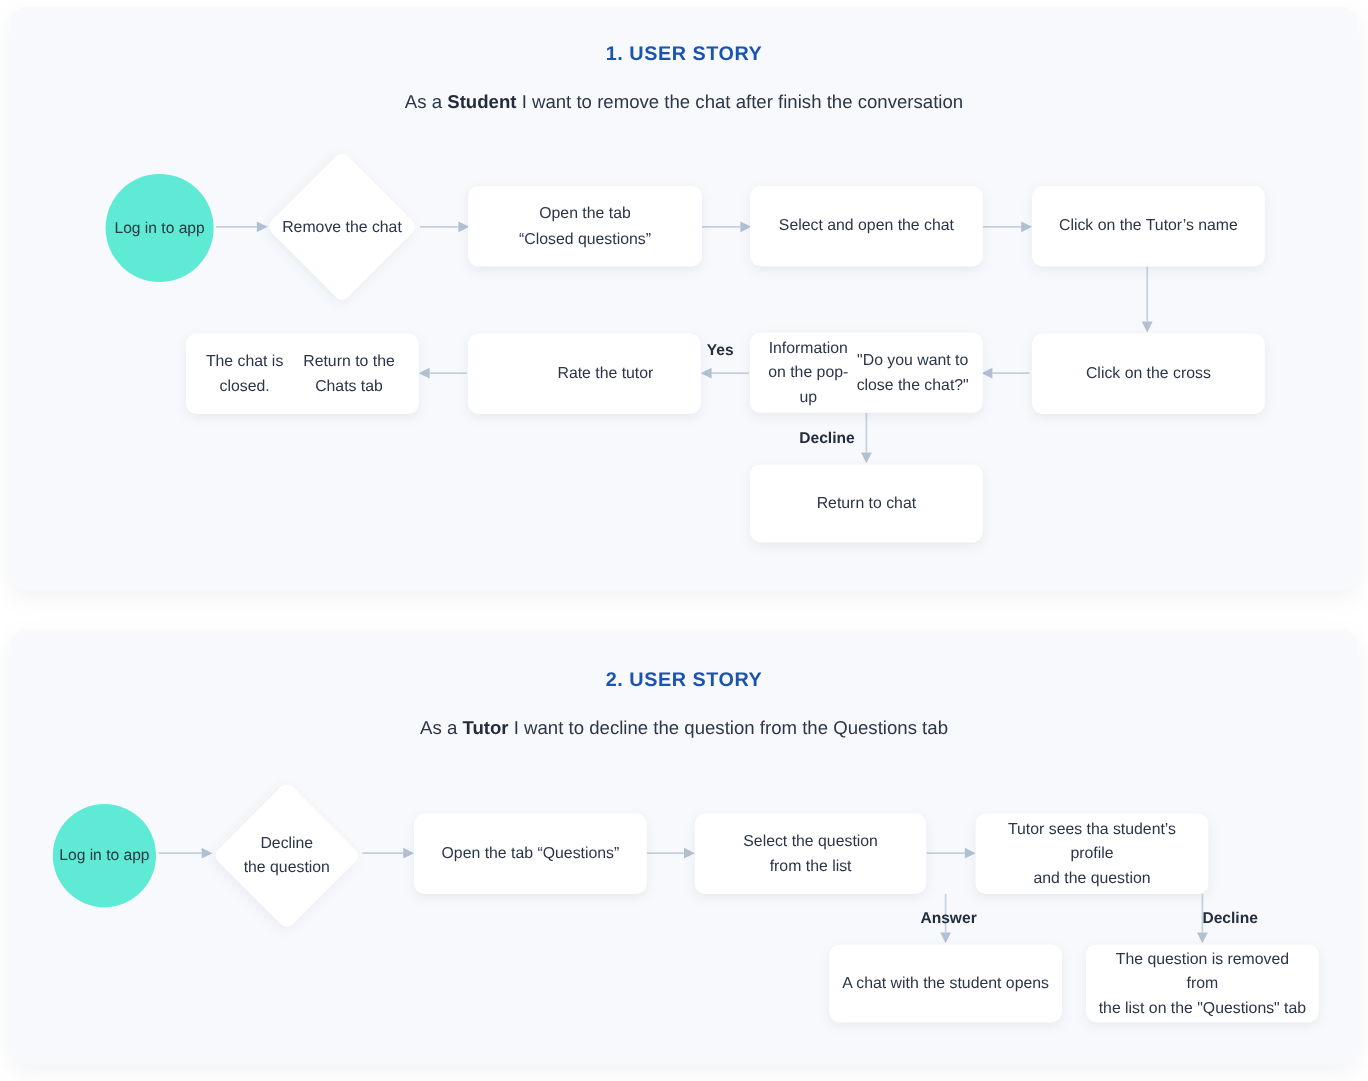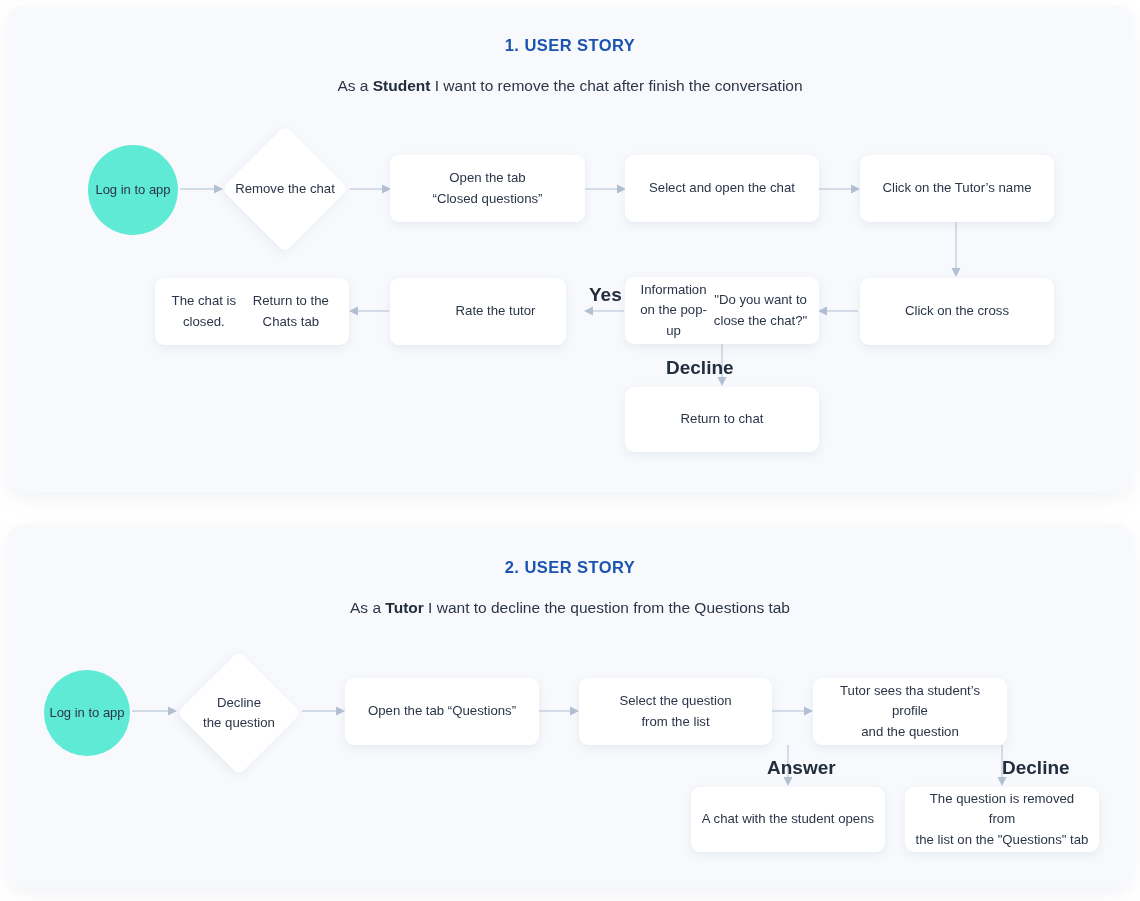--- a/index.html
+++ b/index.html
@@ -109,21 +109,21 @@
   .conn line, .conn path, .conn polygon {
     stroke: #c5d0de;
     fill: none;
   }
   .conn polygon { fill: #b3c0d2; stroke: none; }
 
   
   .edge-label {
     position: absolute;
     color: #232d3e;
-    font-size: 19px;
+    font-size: 13px;
     font-weight: bold;
     white-space: nowrap;
   }
 </style>
 </head>
 <body>
 
 <div class="page">
 
   <div class="panel" id="panel-1"></div>
@@ -178,21 +178,21 @@
 
   <div class="node box" style="left:860px; top:155px; width:194px; height:67px;">Click on the Tutor’s name</div>
 
   <div class="node box" style="left:860px; top:278px; width:194px; height:67px;">Click on the cross</div>
 
   <div class="node box" style="left:625px; top:277px; width:194px; height:67px; flex-direction:row;">
     <span>Information on the pop-up</span>
     <span>"Do you want to close the chat?"</span>
   </div>
 
-  <div class="node box" style="left:390px; top:278px; width:176px; height:67px;padding-left:45px;">Rate the tutor</div>
+  <div class="node box" style="left:390px; top:278px; width:194px; height:67px;padding-left:45px;">Rate the tutor</div>
 
   <div class="node box" style="left:155px; top:278px; width:194px; height:67px; flex-direction:row;">
     <span>The chat is closed.</span>
     <span>Return to the Chats tab</span>
   </div>
 
   <div class="node box" style="left:625px; top:387px; width:194px; height:65px;">Return to chat</div>
 
   <div class="edge-label" style="left:589px; top:284px;">Yes</div>
 

